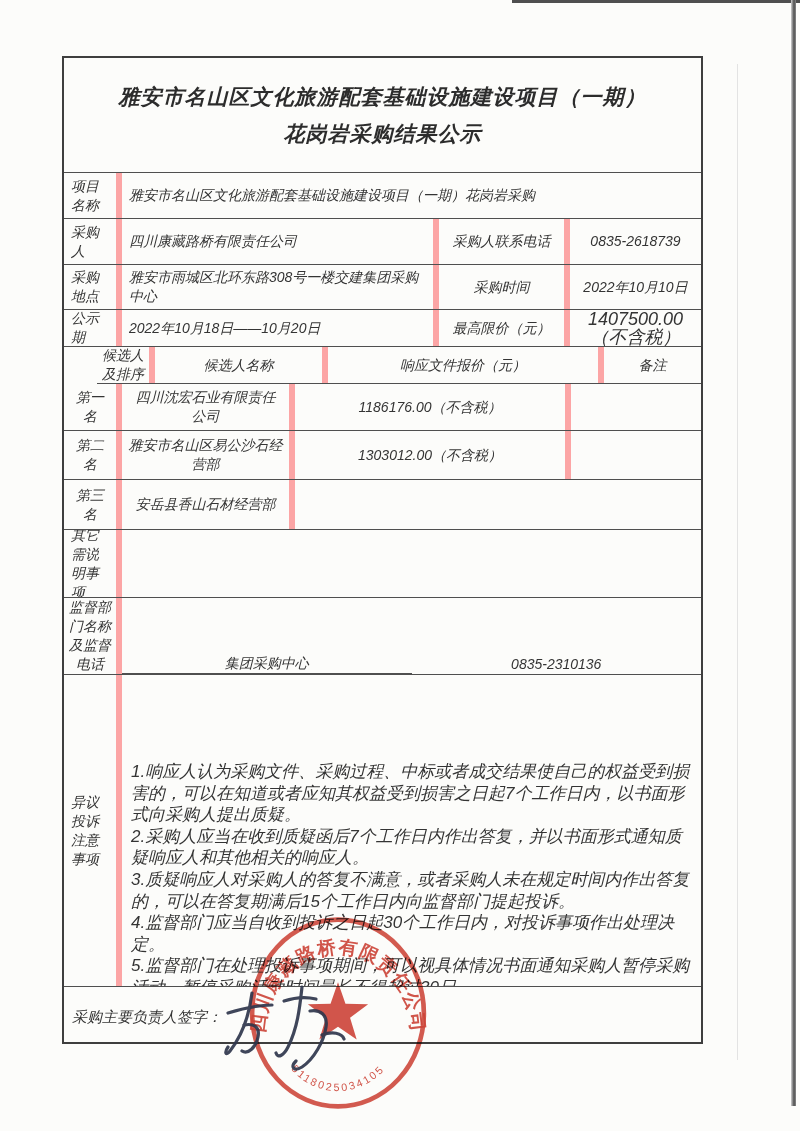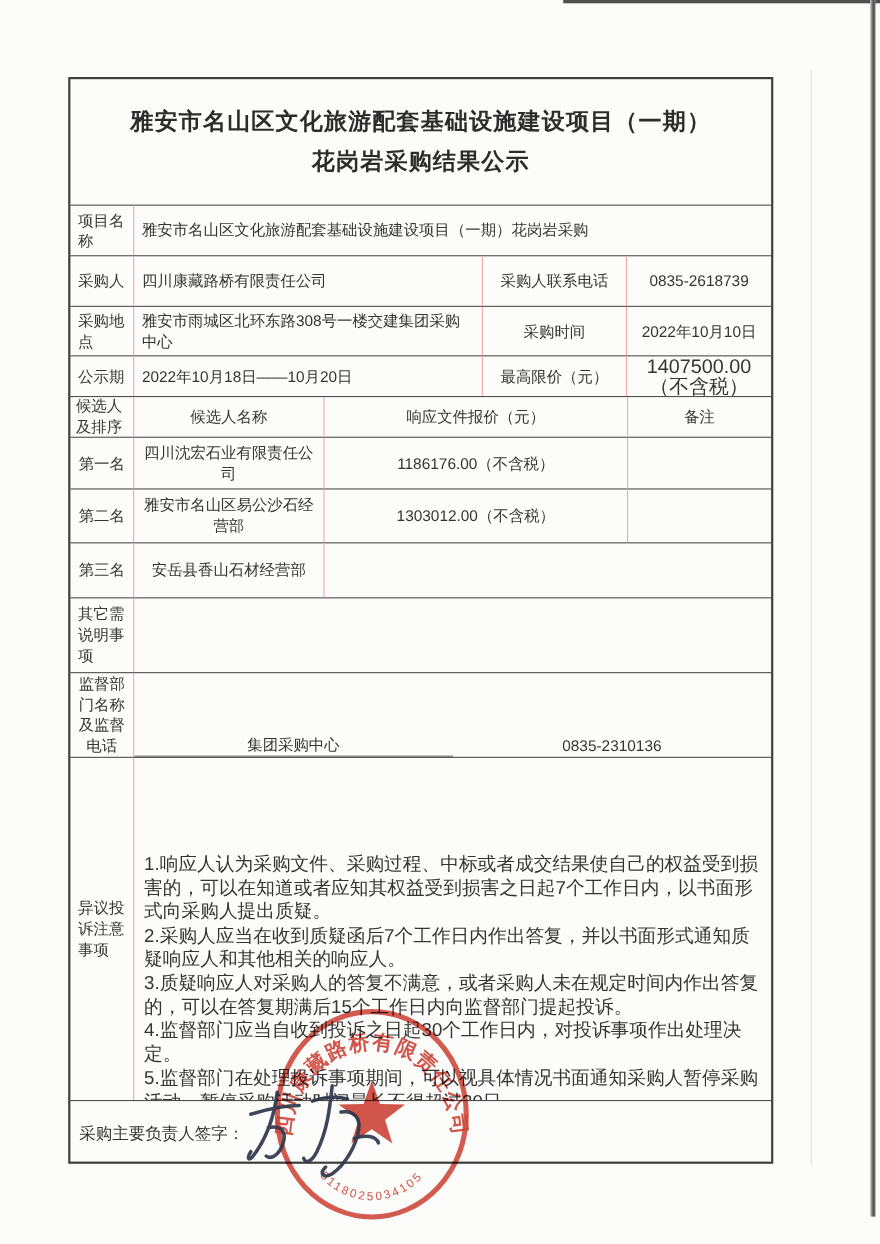--- a/index.html
+++ b/index.html
@@ -9,44 +9,44 @@
     position:relative; width:800px; height:1131px;
     background:#fcfcfa; overflow:hidden; color:#343434;
   }
   
   .edge-right { position:absolute; left:791px; top:0; width:5px; height:1106px;
     background:linear-gradient(to right,#cfcfcf,#4e4e4e 60%,#8a8a8a); }
   .edge-top { position:absolute; left:512px; top:0; width:288px; height:3px; background:#4f4f4f; }
   .crease { position:absolute; left:737px; top:64px; width:1px; height:996px; background:#e3e3e3; }
 
   .doc-table {
-    position:absolute; left:62px; top:70px; width:641px; height:988px;
+    position:absolute; left:62px; top:56px; width:641px; height:988px;
     border:2px solid #3e3e3e; display:flex; flex-direction:column;
-    font-size:14px; line-height:19px;
+    font-size:14px; line-height:19px;font-style:italic;
   }
   .row { display:flex; flex-direction:row; border-bottom:1px solid #4f4f4f; flex:0 0 auto; }
   .row:last-child { border-bottom:none; }
-  .c { border-right:1px solid #fca5a5; display:flex; align-items:center; padding:4px 7px; overflow:hidden; }
+  .c { border-right:6px solid #fca5a5; display:flex; align-items:center; padding:4px 7px; overflow:hidden; }
   .c:last-child { border-right:none; }
   .center { justify-content:center; text-align:center; }
   .lbl { width:58px; flex:0 0 58px; }
   
   .title-row { height:115px; align-items:center; justify-content:center; }
   .title-box { width:100%; text-align:center; font-weight:bold; font-size:21px; line-height:37px; color:#2c2c2c; letter-spacing:1px; }
   
   .r-project { height:46px; }
   .r-purchaser { height:46px;justify-content:center; }
   .r-location { height:45px; }
   .r-publicity { height:37px; }
   .w-val { width:317px; flex:0 0 317px; }
   .w-lbl2 { width:131px; flex:0 0 131px; }
   .w-val2 { flex:1 1 auto; }
   .r-project .c.big { flex:1 1 auto; }
   
-  .r-candh { height:37px; }
+  .r-candh { height:37px;margin-left:33px; }
   .r-cand1 { height:47px; }
   .r-cand2 { height:49px; }
   .r-cand3 { height:50px; }
   .cw-name { width:173px; flex:0 0 173px; }
   .cw-quote { width:276px; flex:0 0 276px; }
   .cw-remark { flex:1 1 auto; }
   
   .r-other { height:68px; }
   .r-superv { height:77px; }
   .superv-stack { flex:1 1 auto; display:flex; flex-direction:row; padding:0; align-items:flex-end; }

